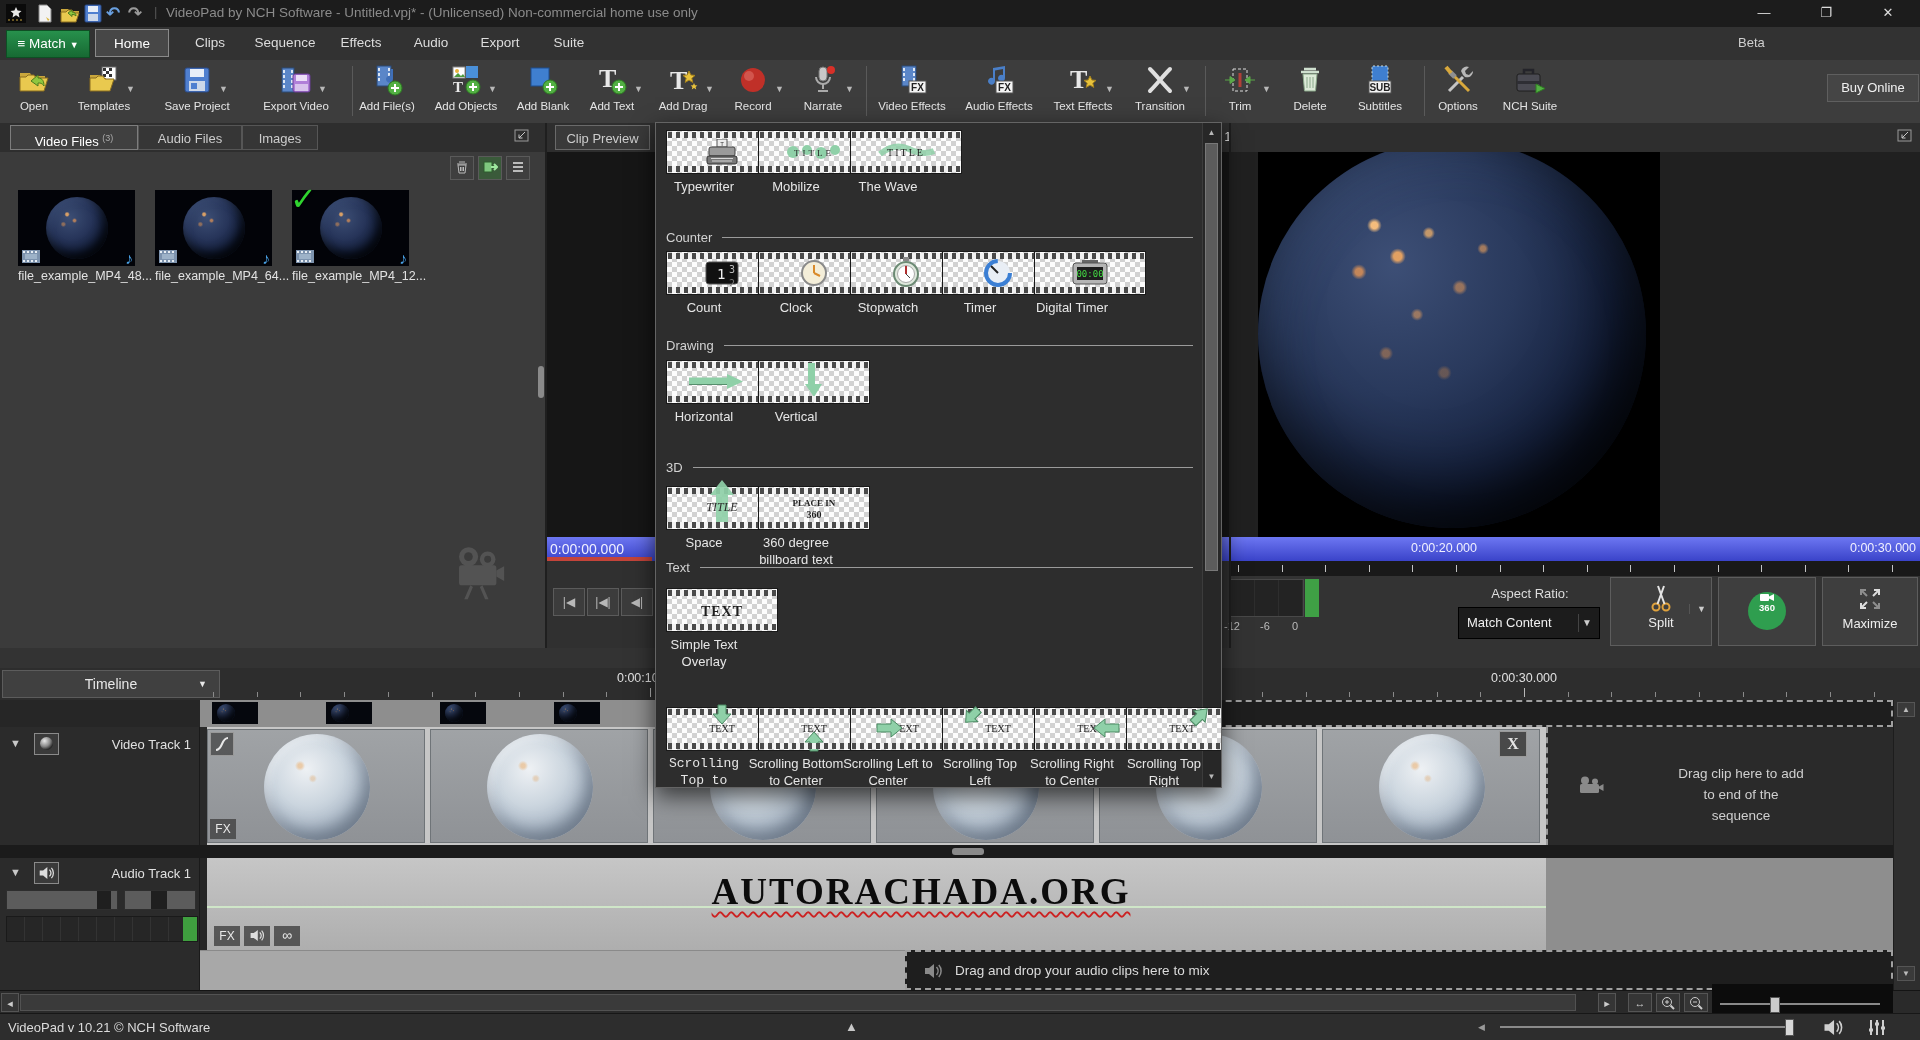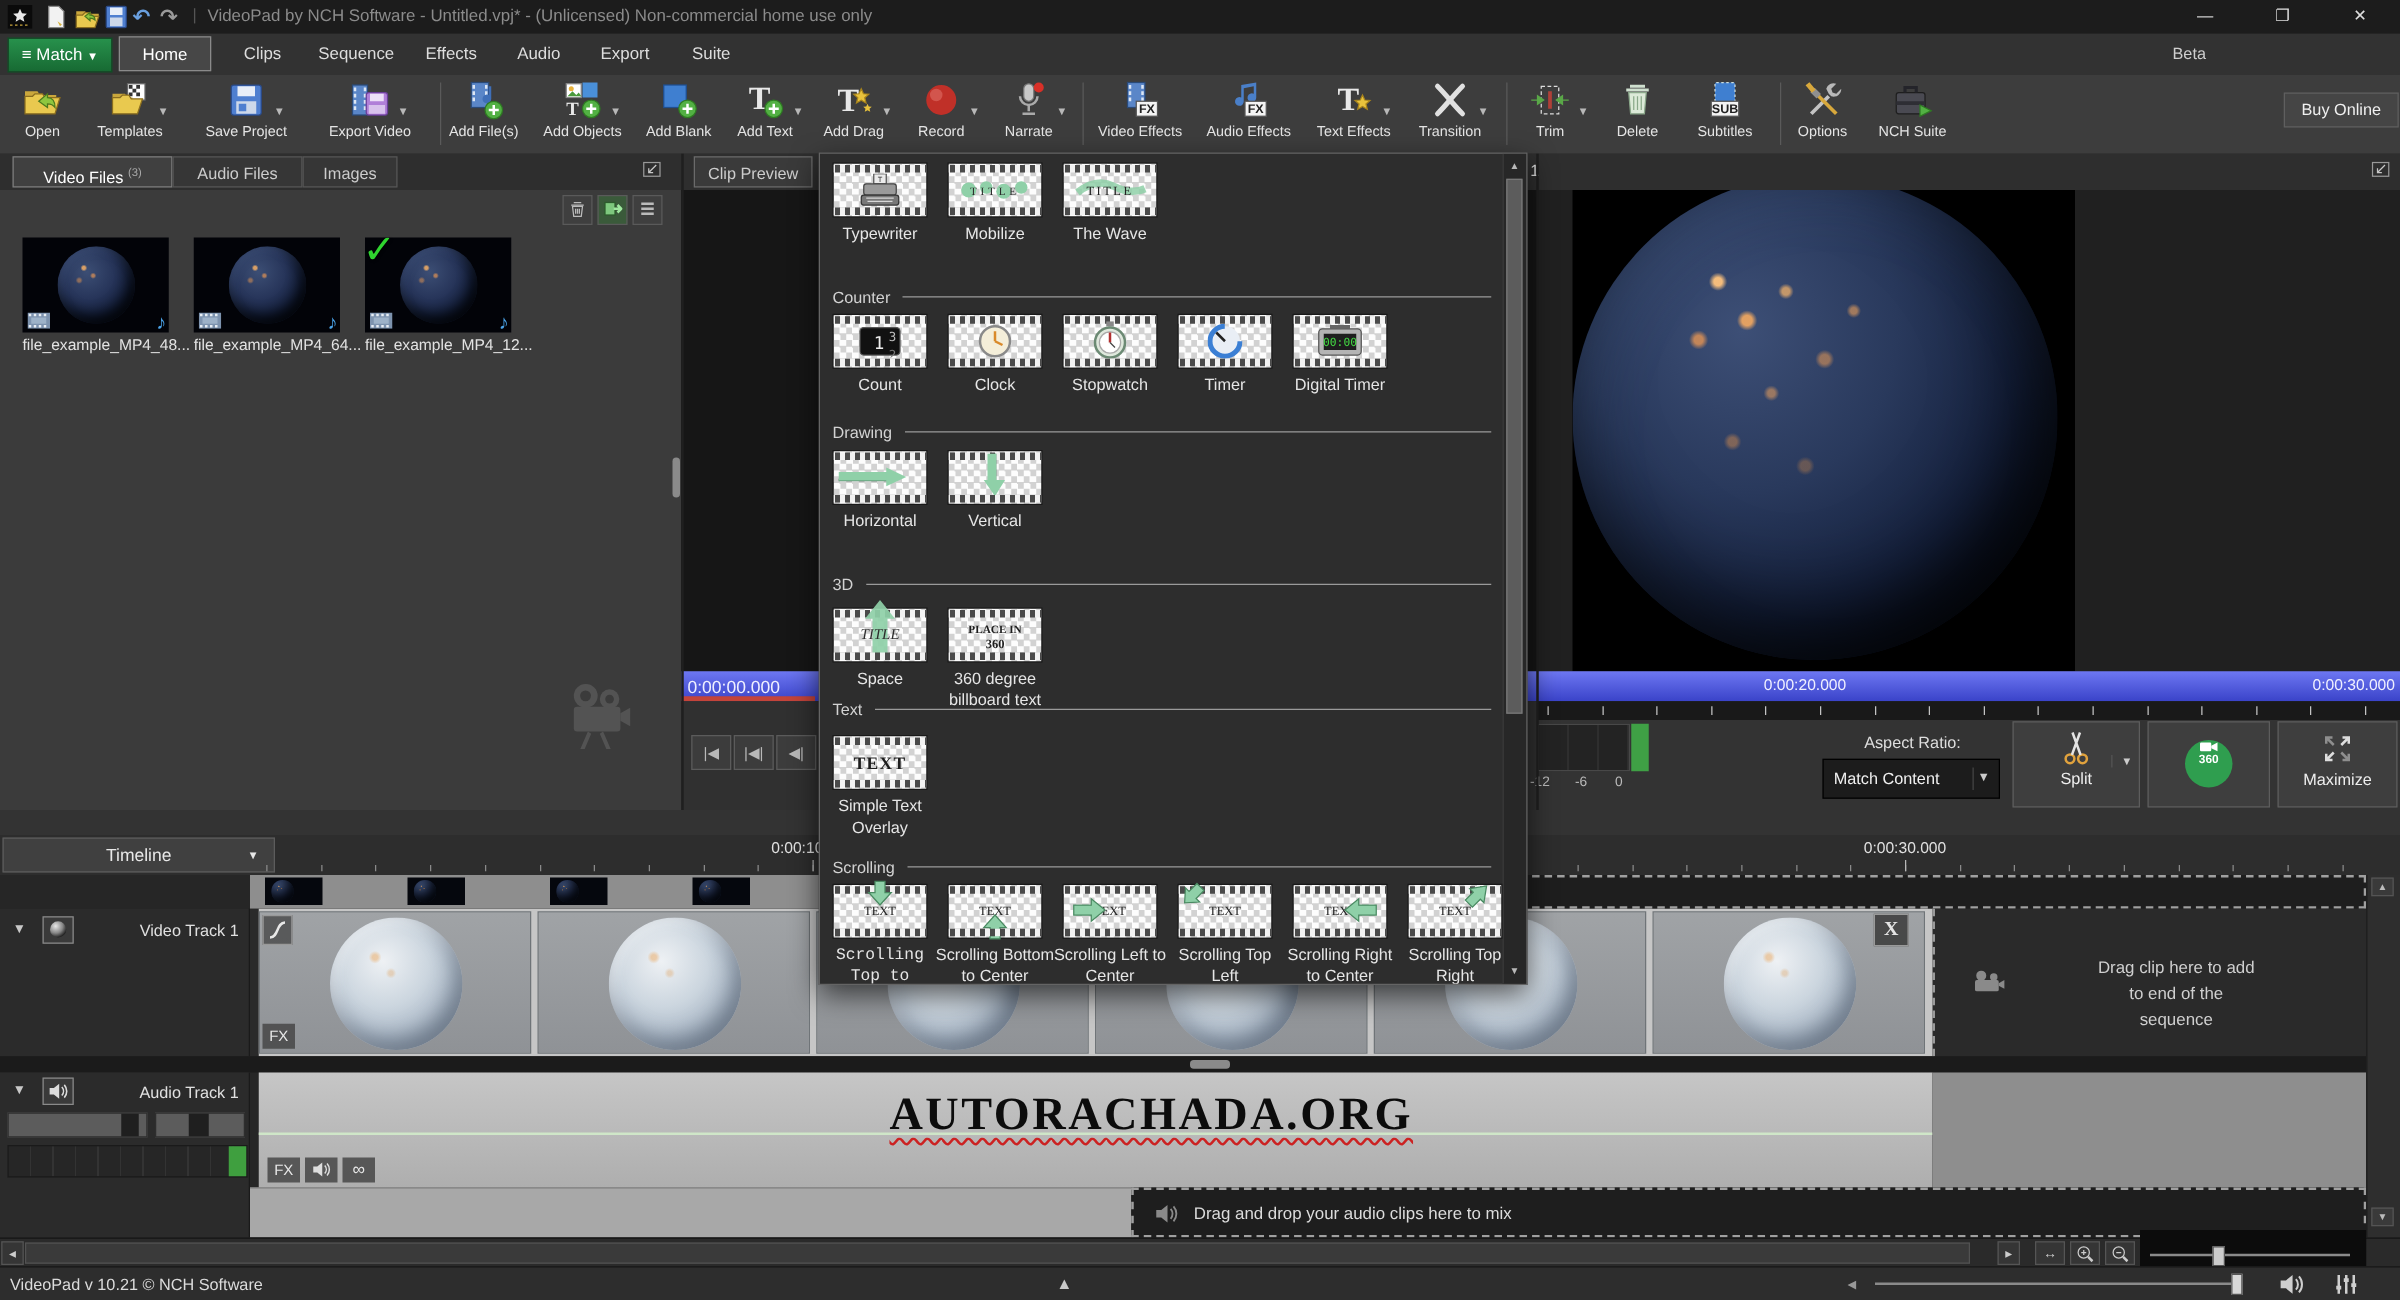--- a/index.html
+++ b/index.html
@@ -69,21 +69,21 @@
     text-align:center;line-height:27px;font-size:12px;box-sizing:border-box;}
   
   .ctlbtn{position:absolute;background:#3e3e3e;border:1px solid #5d5d5d;box-sizing:border-box;}
   
   #ddpanel{left:655px;top:122px;width:567px;height:666px;background:#2d2d2d;border:1px solid #646464;box-sizing:border-box;
            overflow:hidden;z-index:50;box-shadow:0 8px 22px rgba(0,0,0,.65);}
   #ddscroll{position:absolute;right:0;top:0;width:18px;height:100%;background:#272727;border-left:1px solid #3c3c3c;}
   .dd-hdr{position:absolute;left:10px;right:28px;display:flex;align-items:center;gap:10px;color:#d2d2d2;font-size:13px;height:16px;}
   .hline{flex:1;height:1px;background:#9a9a9a;}
   .film{position:absolute;width:74px;height:42px;background:repeating-conic-gradient(#fdfdfd 0% 25%,#d2d2d2 0% 50%);
-        background-size:10px 10px;box-shadow:0 0 0 1px #191919;}
+        background-size:10px 10px;box-shadow:0 0 0 1px #191919;padding-left:36px;}
   .film::before,.film::after{content:"";position:absolute;left:0;right:0;height:6px;
         background:repeating-linear-gradient(90deg,#4a4a4a 1px 5px,#f2f2f2 5px 9px);}
   .film::before{top:1px;} .film::after{bottom:1px;}
   .fin{position:absolute;left:4px;right:4px;top:8px;bottom:8px;display:flex;align-items:center;justify-content:center;overflow:visible;}
   .dd-lab{position:absolute;width:96px;text-align:center;font-size:13px;line-height:17px;color:#e6e6e6;}
   
   #seqtabs{left:0;top:648px;width:1920px;height:20px;background:#242424;}
   #tlheader{left:0;top:668px;width:1920px;height:32px;background:#2d2d2d;border-bottom:1px solid #1c1c1c;}
   .rtick{position:absolute;width:1px;height:5px;top:24px;background:#8a8a8a;}
   .rlabel{position:absolute;top:3px;width:110px;text-align:center;font-size:12.5px;color:#e0e0e0;}
@@ -946,24 +946,20 @@
         <i class="hline"></i>
       </div>
       <div class="film" style="left: 11px; top: 466px;">
         <div class="fin">
           <svg width="60" height="24">
             <text x="30" y="17.5" font-size="14" text-anchor="middle" fill="#1e1e1e" font-family="serif" font-weight="bold" letter-spacing="1">TEXT</text>
           </svg>
         </div>
       </div>
       <div class="dd-lab" style="left: 0px; top: 513px;">Simple Text Overlay</div>
-      <div class="dd-hdr" style="top: 562px;">
-        <span>Scrolling</span>
-        <i class="hline"></i>
-      </div>
       <div class="film" style="left: 11px; top: 585px;">
         <div class="fin">
           <svg width="62" height="46" style="overflow:visible;margin-top:-2px;">
             <text x="31" y="27" font-size="10" text-anchor="middle" fill="#222" font-family="serif">TEXT</text>
             <polygon points="27,0 35,0 35,9 40,9 31,19 22,9 27,9" fill="#8fd0a8" stroke="#4a8a62"></polygon>
           </svg>
         </div>
       </div>
       <div class="dd-lab" style="left: 0px; top: 632px; font-family: Liberation Mono, monospace;">Scrolling Top to Center</div>
       <div class="film" style="left: 103px; top: 585px;">

